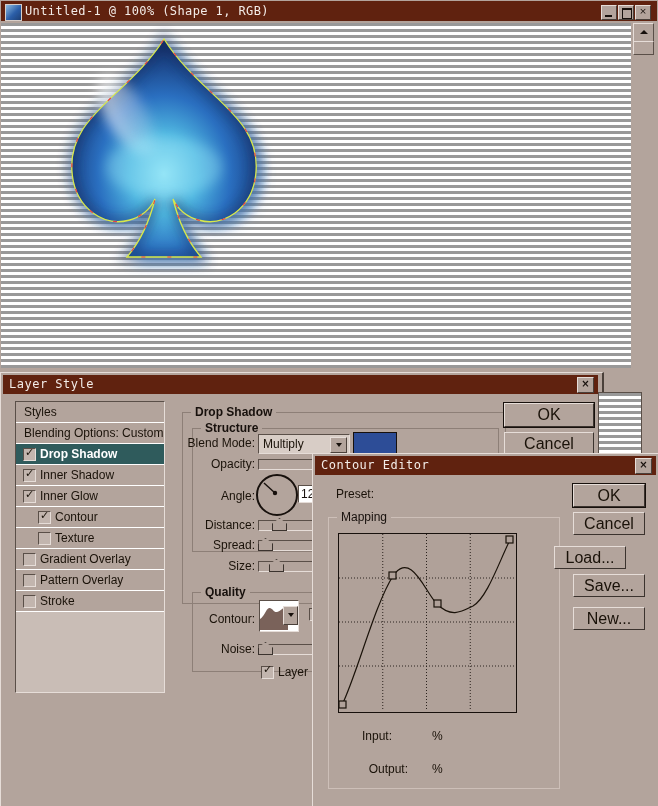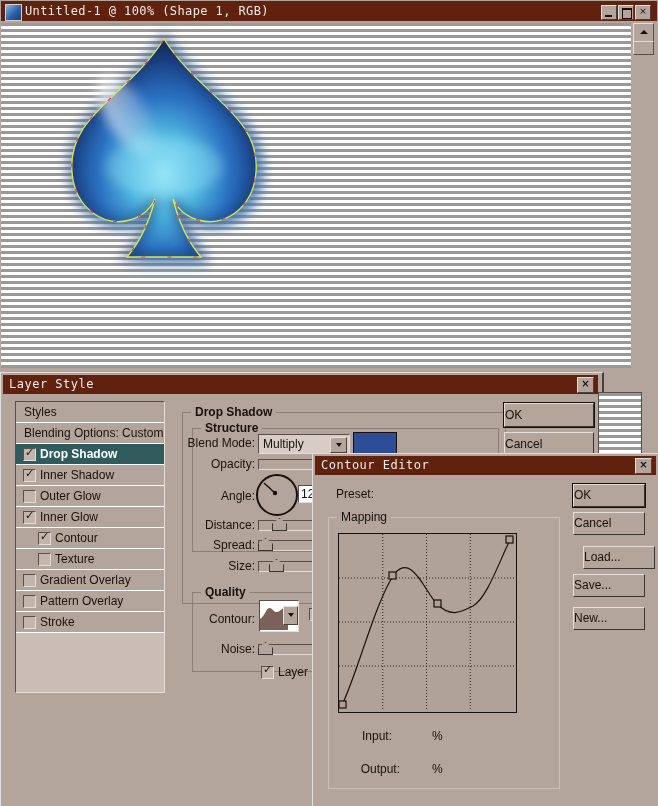--- a/index.html
+++ b/index.html
@@ -102,22 +102,22 @@
            border-top:1px solid #5a4f48; border-left:1px solid #5a4f48;
            border-right:1px solid #e6ddd8; border-bottom:1px solid #e6ddd8;
            font-size:12px; color:#1a1209; }
   .combo .txt { position:absolute; left:4px; top:0; line-height:18px; }
   .combo .arrowbox { position:absolute; right:2px; top:2px; width:15px; height:14px;
                      background:#b3a49c; border-top:1px solid #e6ddd8; border-left:1px solid #e6ddd8;
                      border-right:1px solid #4a403a; border-bottom:1px solid #4a403a; }
   .arrow-dn { position:absolute; left:50%; top:5px; margin-left:-3px; width:0;height:0;
               border-left:3.5px solid transparent; border-right:3.5px solid transparent;
               border-top:4px solid #17100c; }
-  .btn { position:absolute; background:#b3a49c; font-size:12px; color:#1a1209;
-         text-align:left; font-family:"Liberation Sans", sans-serif;
+  .btn { position:absolute; background:#b3a49c; font-size:16px; color:#1a1209;
+         text-align:center; font-family:"Liberation Sans", sans-serif;
          border-top:1px solid #e6ddd8; border-left:1px solid #e6ddd8;
          border-right:1px solid #3b332e; border-bottom:1px solid #3b332e; }
   .btn.default { box-shadow:0 0 0 1px #17100c; }
   .tfield { position:absolute; background:#ffffff;
             border-top:1px solid #5a4f48; border-left:1px solid #5a4f48;
             border-right:1px solid #e6ddd8; border-bottom:1px solid #e6ddd8;
             font-size:12px; color:#17100c; }
 
   
   #contour-editor { position:absolute; left:312px; top:453px; width:346px; height:353px;
@@ -222,24 +222,20 @@
 
     <div class="style-row selected">
       <span class="cb on"></span>
       <span class="lbl">Drop Shadow</span>
     </div>
     <div class="style-row">
       <span class="cb on"></span>
       <span class="lbl">Inner Shadow</span>
     </div>
     <div class="style-row">
-      <span class="cb"></span>
-      <span class="lbl">Outer Glow</span>
-    </div>
-    <div class="style-row">
       <span class="cb on"></span>
       <span class="lbl">Inner Glow</span>
     </div>
     <div class="style-row indent">
       <span class="cb on"></span>
       <span class="lbl">Contour</span>
     </div>
     <div class="style-row indent">
       <span class="cb"></span>
       <span class="lbl">Texture</span>
@@ -374,23 +370,23 @@
         <rect x="95" y="66" width="7" height="7"></rect>
         <rect x="167" y="2" width="7" height="7"></rect>
       </g>
     </svg>
   </div>
 
   <span class="lblr" style="left:340px; top:729px; width:52px;">Input:</span>
   <span class="lblr" style="left:398px; top:729px; width:60px; text-align:left;"></span>
   <span class="lblr" style="left:432px; top:729px; width:20px; text-align:left;">%</span>
 
-  <span class="lblr" style="left:341px; top:762px; width:59px;text-align:right;">Output:</span>
+  <span class="lblr" style="left:349px; top:762px; width:59px;text-align:right;">Output:</span>
   <span class="lblr" style="left:398px; top:762px; width:60px; text-align:left;"></span>
   <span class="lblr" style="left:432px; top:762px; width:20px; text-align:left;">%</span>
 
   <div class="btn default" style="left:573px; top:484px; width:70px; height:21px; line-height:21px;">OK</div>
   <div class="btn" style="left:573px; top:512px; width:70px; height:21px; line-height:21px;">Cancel</div>
-  <div class="btn" style="left:583px; top:546px; width:70px; height:21px; line-height:21px;">Load...</div>
+  <div class="btn" style="left:554px; top:546px; width:70px; height:21px; line-height:21px;">Load...</div>
   <div class="btn" style="left:573px; top:574px; width:70px; height:21px; line-height:21px;">Save...</div>
   <div class="btn" style="left:573px; top:607px; width:70px; height:21px; line-height:21px;">New...</div>
 
 </div>
 
 </body></html>

